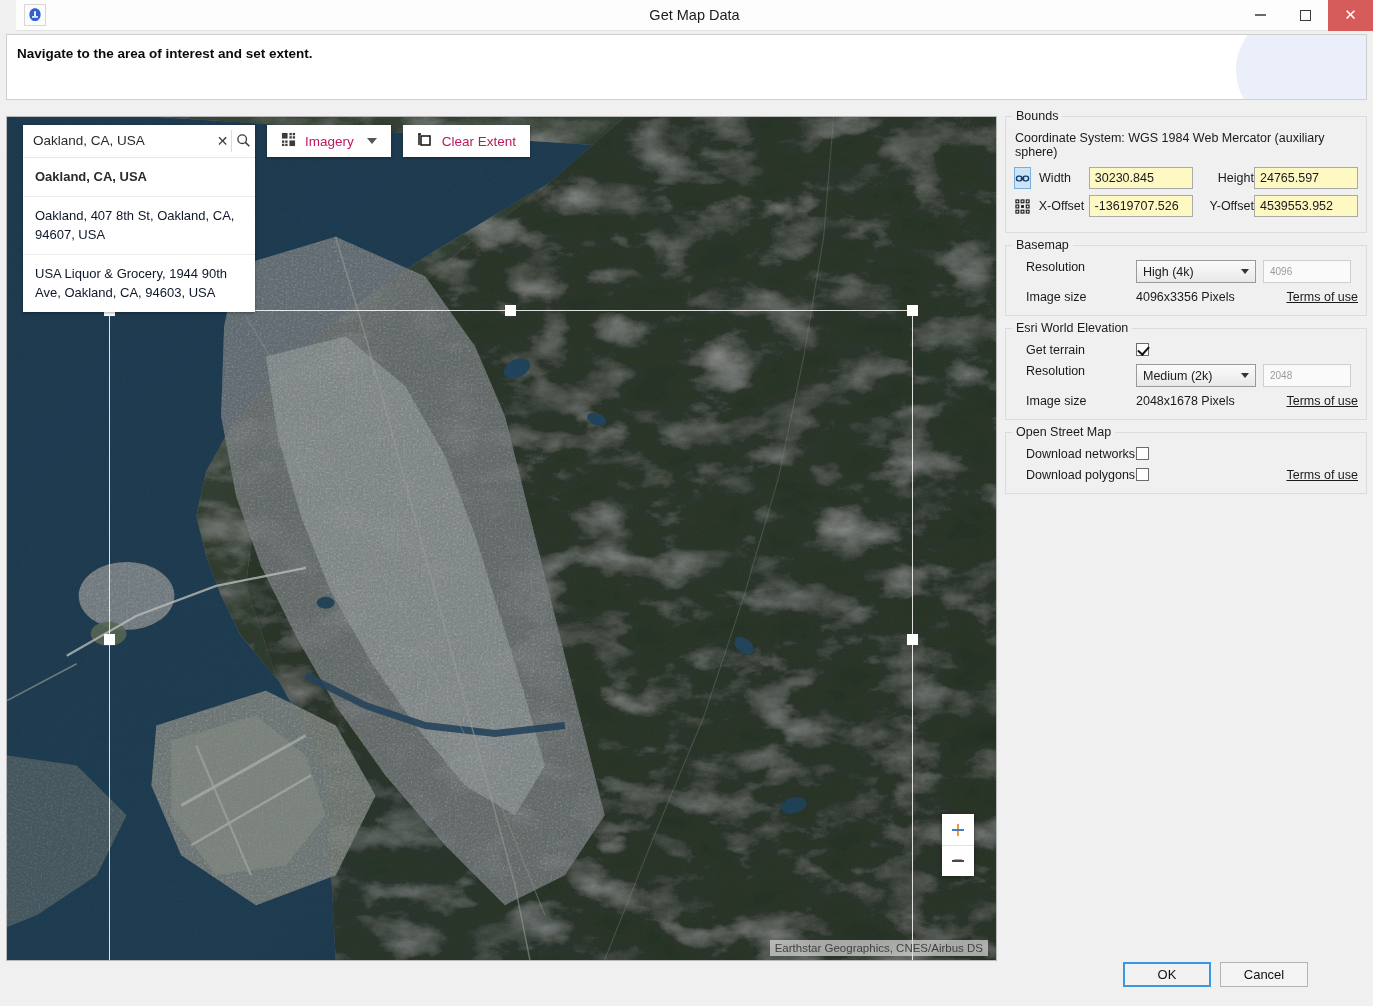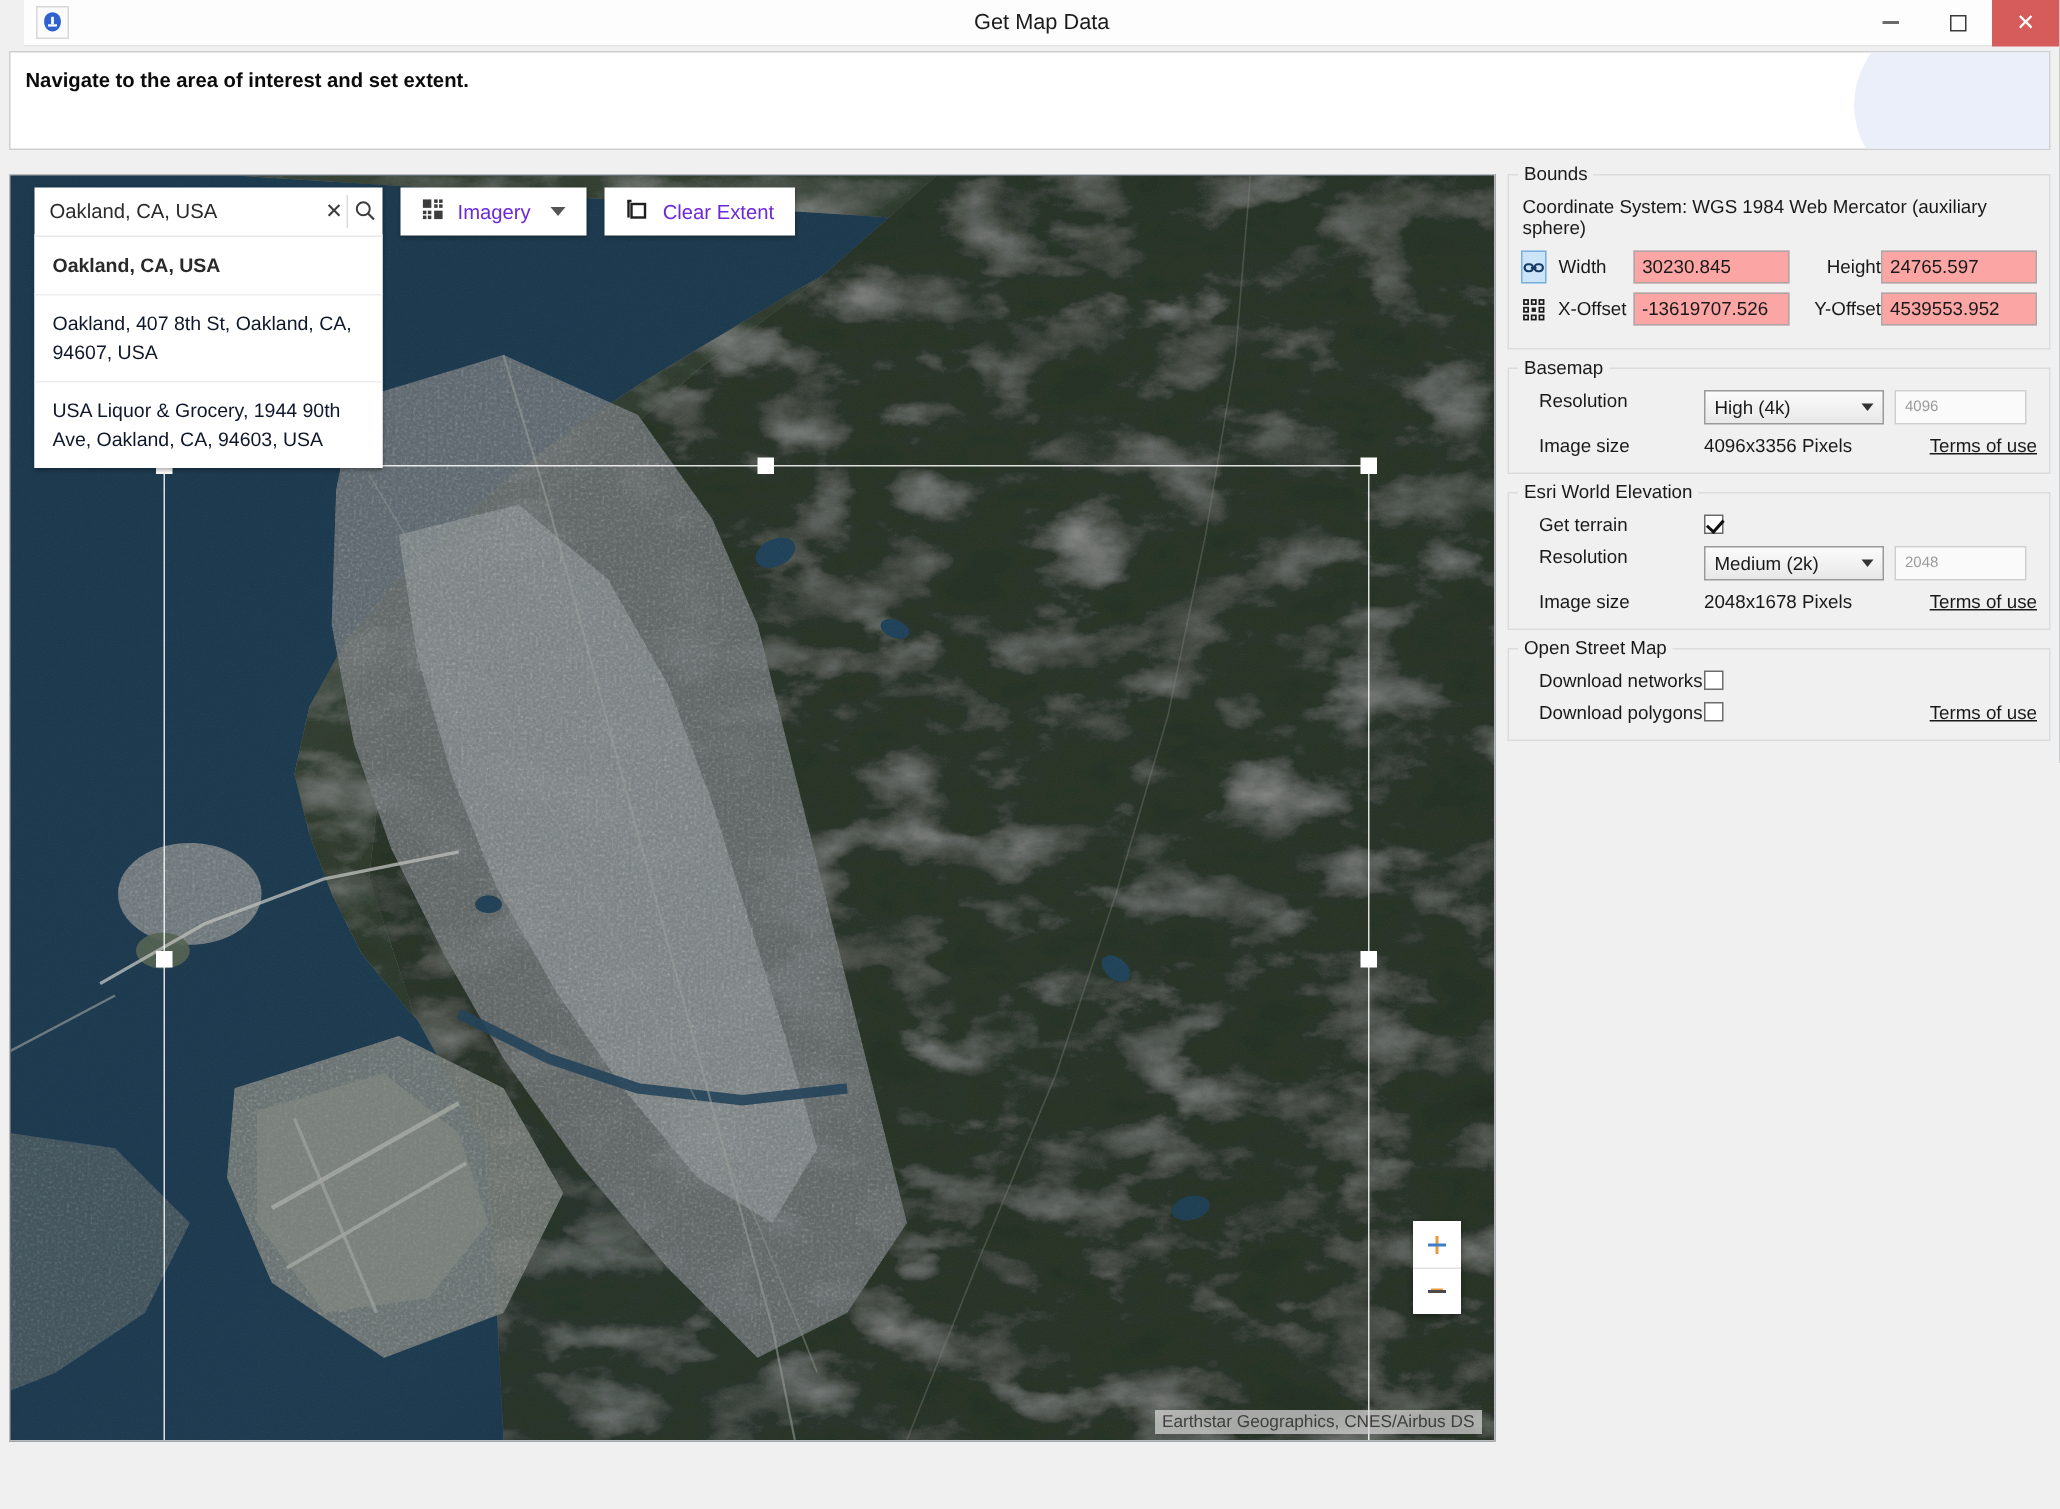--- a/index.html
+++ b/index.html
@@ -131,21 +131,21 @@
   }
   .sugg:last-child { border-bottom: none; }
   .sugg.first { font-weight: bold; color: #2a2a2a; }
 
   .map-btn {
     height: 32px;
     background: #fff;
     box-shadow: 0 1px 3px rgba(0,0,0,.35);
     display: flex; align-items: center;
     padding: 0 14px; gap: 9px;
-    font-size: 13.5px; color: #6d28d9;
+    font-size: 13.5px; color: #be185d;
   }
   .caret { width: 0; height: 0; border-left: 5px solid transparent; border-right: 5px solid transparent; border-top: 6px solid #555; margin-left: 4px; }
 
   
   .extent {
     position: absolute;
     left: 102px; top: 193px;
     width: 804px; height: 660px;
     border: 1px solid rgba(255,255,255,.85);
     z-index: 20;
@@ -199,21 +199,21 @@
   .fieldrow { display: flex; align-items: center; margin-bottom: 6px; }
   .sq-icon {
     width: 22px; height: 22px; margin-right: 8px;
     display: flex; align-items: center; justify-content: center;
   }
   .sq-icon.sel { border: 1px solid #7aaedc; background: #cce4f7; }
   .flabel { font-size: 12.5px; color: #1a1a1a; }
   .flabel.w1 { width: 66px; }
   .flabel.w2 { width: 60px; margin-left: 16px; text-align: right; }
   .tbox {
-    height: 22px; border: 1px solid #a9a9a9; background: #fca5a5;
+    height: 22px; border: 1px solid #a9a9a9; background: #fef9c3;
     font-size: 12.5px; color: #1a1a1a; padding: 0 5px;
     display: flex; align-items: center;
     font-family: "Liberation Sans", sans-serif;
     outline: none;
   }
   .tbox.num { width: 104px; }
 
   .prow { display: flex; margin-bottom: 7px; }
   .plabel { font-size: 12.5px; color: #1a1a1a; width: 122px; padding-left: 12px; }
   .selectbox {
@@ -564,14 +564,18 @@
         <div class="prow" style="margin-bottom:2px;">
           <span class="plabel">Download polygons</span>
           <span class="cbox"></span>
           <span class="terms">Terms of use</span>
         </div>
       </div>
 
     </div>
   </div>
 
+  <div class="footer">
+    <div class="dlgbtn primary">OK</div>
+    <div class="dlgbtn">Cancel</div>
+  </div>
 
 </div>
 
 </body></html>

